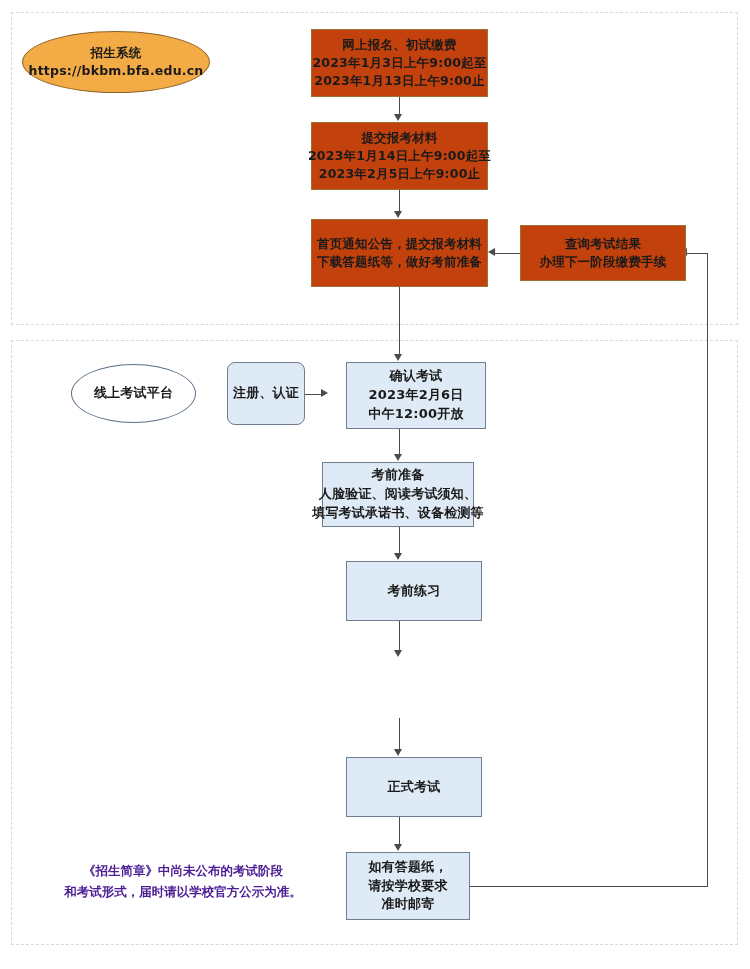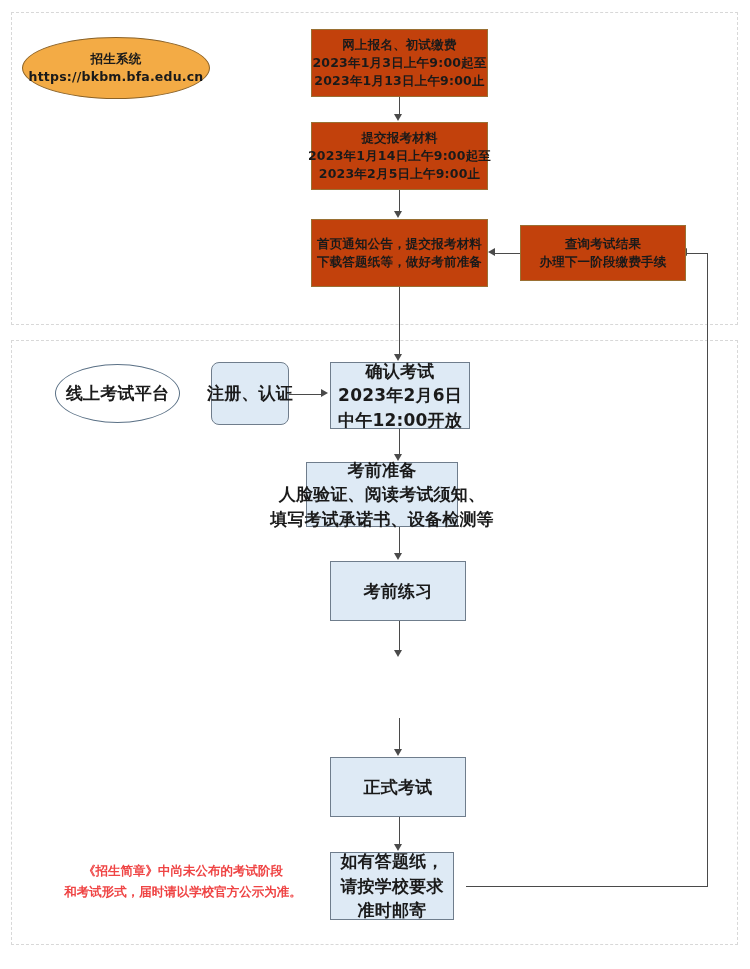--- a/index.html
+++ b/index.html
@@ -46,30 +46,31 @@
   .node .line { display: block; white-space: nowrap; }
 
   .orange {
     background: #c2410c;
     border: 1px solid #9a7033;
     font-size: 12.5px;
   }
   .blue {
     background: #deeaf5;
     border: 1px solid #6f7d8c;
-    font-size: 17px;
+    font-size: 13px;
+    margin-left: 16px;
   }
   .ellipse {
     border-radius: 50%;
   }
   .ellipse.orange { background: #f3ab45; border: 1px solid #8b6227; }
   .ellipse.blue   { background: #ffffff; border: 1px solid #5b7186; }
 
   
-  #node-admission-system { left: 22px;  top: 37px;  width: 188px; height: 62px; }
+  #node-admission-system { left: 22px;  top: 31px;  width: 188px; height: 62px; }
   #node-online-register  { left: 311px; top: 29px;  width: 177px; height: 68px; }
   #node-submit-materials { left: 311px; top: 122px; width: 177px; height: 68px; text-align: center; }
   #node-homepage-notice  { left: 311px; top: 219px; width: 177px; height: 68px; }
   #node-query-result     { left: 520px; top: 225px; width: 166px; height: 56px; }
 
   #node-exam-platform    { left: 55px;  top: 364px; width: 125px; height: 59px; }
   #node-register-auth    { left: 211px; top: 362px; width: 78px;  height: 63px; border-radius: 8px; }
   #node-confirm-exam     { left: 330px; top: 362px; width: 140px; height: 67px; }
   #node-pre-exam-prep    { left: 306px; top: 462px; width: 152px; height: 65px; }
   #node-pre-exam-practice{ left: 330px; top: 561px; width: 136px; height: 60px; }
@@ -105,21 +106,21 @@
     border-left: 7px solid #4a4a4a;
   }
 
   
   #footnote {
     position: absolute;
     left: 38px;
     top: 860px;
     width: 290px;
     text-align: center;
-    color: #ef4444;
+    color: #4c1d95;
     font-size: 12.5px;
     font-weight: bold;
     line-height: 1.7;
   }
   #footnote .line { display: block; white-space: nowrap; }
 </style>
 </head>
 <body>
 
 <div id="canvas">

